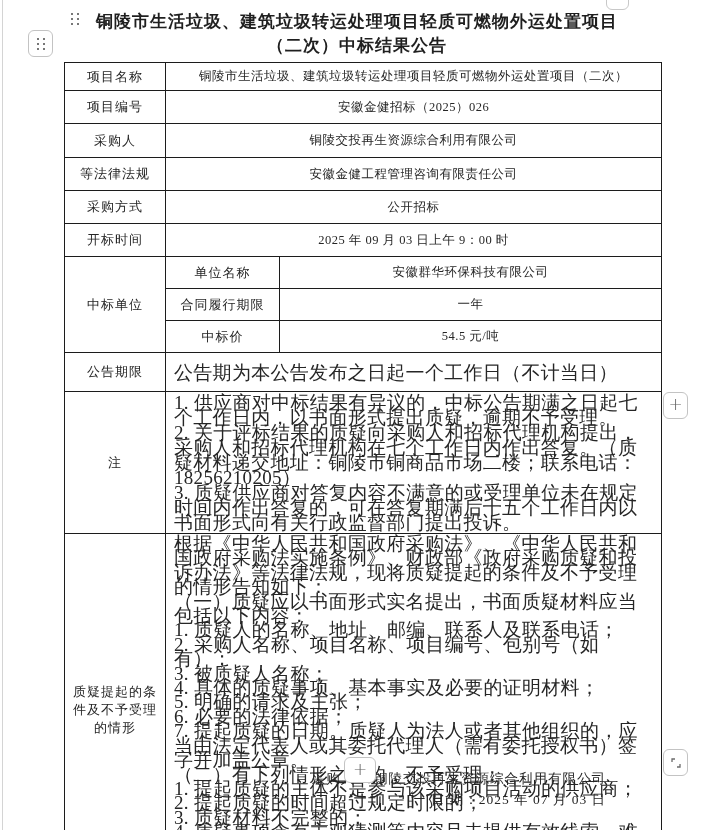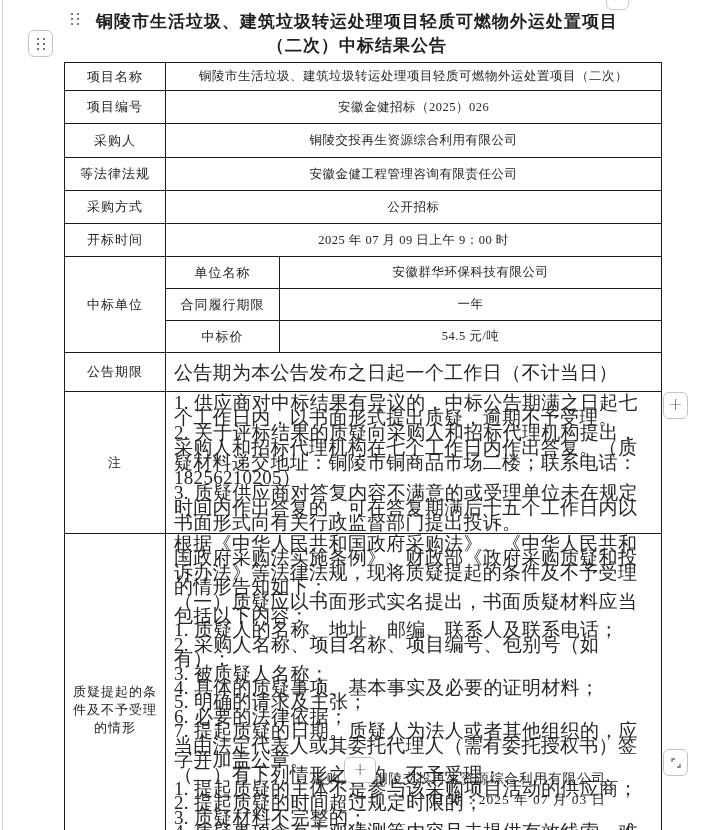--- a/index.html
+++ b/index.html
@@ -159,21 +159,21 @@
   <tr>
     <td class="lbl" style="height:33px">等法律法规</td>
     <td class="val" colspan="2">安徽金健工程管理咨询有限责任公司</td>
   </tr>
   <tr>
     <td class="lbl" style="height:33px">采购方式</td>
     <td class="val" colspan="2">公开招标</td>
   </tr>
   <tr>
     <td class="lbl" style="height:33px">开标时间</td>
-    <td class="val" colspan="2">2025 年 07 月 09 日上午 9：00 时</td>
+    <td class="val" colspan="2">2025 年 09 月 03 日上午 9：00 时</td>
   </tr>
   <tr>
     <td class="lbl" rowspan="3">中标单位</td>
     <td class="lbl" style="height:32px">单位名称</td>
     <td class="val">安徽群华环保科技有限公司</td>
   </tr>
   <tr>
     <td class="lbl" style="height:32px">合同履行期限</td>
     <td class="val">一年</td>
   </tr>

